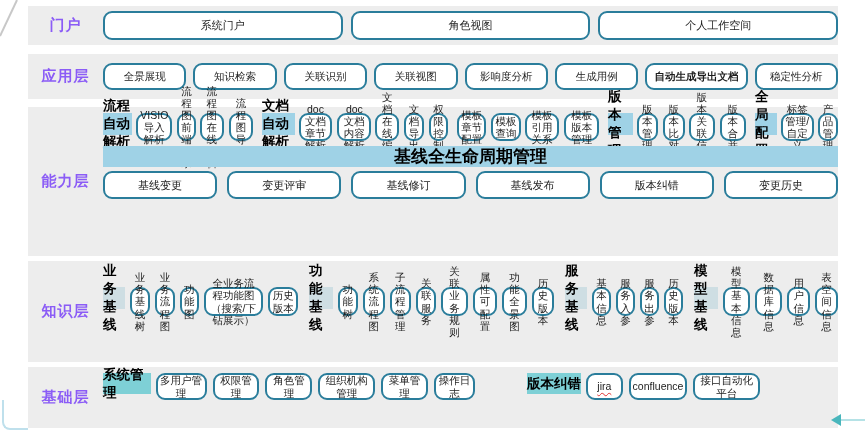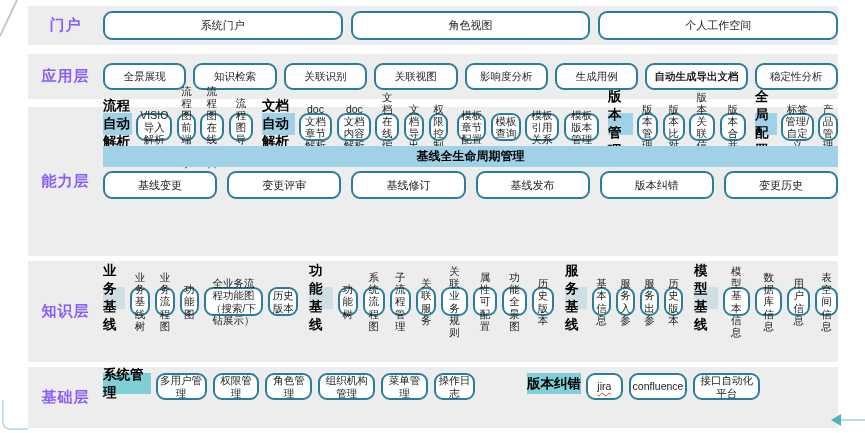--- a/index.html
+++ b/index.html
@@ -42,21 +42,21 @@
   #band-app .btn{height:27px;flex:1;font-size:10.5px;}
   #band-app .btn.wide{flex:1.25;font-weight:bold;}
 
   
   #band-cap .content{display:flex;flex-direction:column;padding-top:6px;}
   .cap-groups{display:flex;gap:9px;}
   .cap-groups .grp{gap:4px;}
   .cap-groups .hdr{height:22px;}
   .cap-groups .row{gap:5px;height:28px;}
   .cap-groups .btn{flex:1;}
-  .baseline-bar{height:21px;margin-top:5px;font-size:12px;}
+  .baseline-bar{height:21px;margin-top:5px;font-size:17px;}
   .baseline-row{gap:10px;height:28px;margin-top:4px;}
   .baseline-row .btn{flex:1;font-size:11px;}
 
   
   #band-knowledge .content{display:flex;padding-top:6px;}
   .kn-groups{display:flex;gap:11px;width:100%;}
   .kn-groups .grp{gap:5px;margin-top:20px;}
   .kn-groups .hdr{height:22px;}
   .kn-groups .row{gap:5px;height:29px;}
   .kn-groups .btn{flex:1;}

